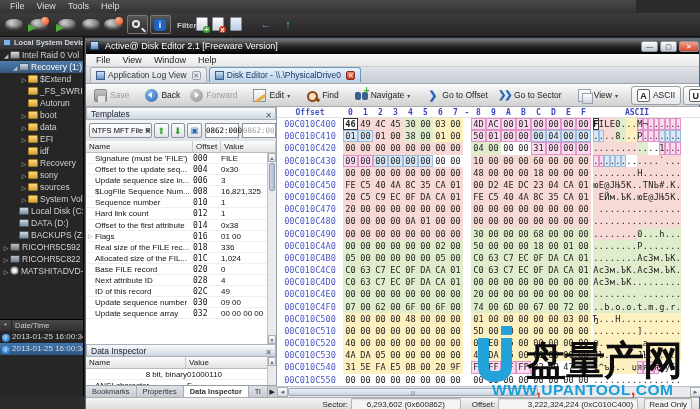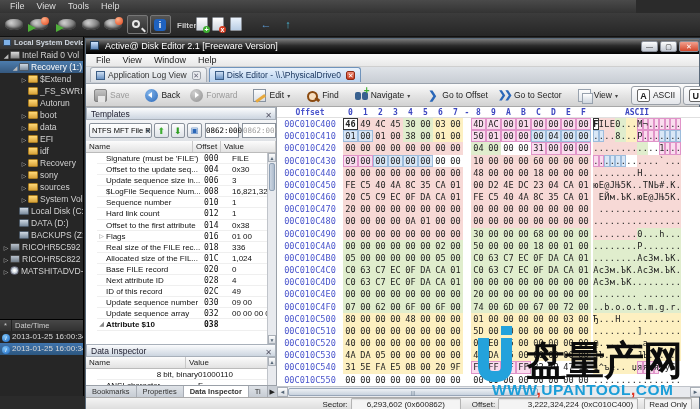--- a/index.html
+++ b/index.html
@@ -104,21 +104,21 @@
   .combo{width:64px;height:15px;border:1px solid #8a929c;background:linear-gradient(#fff,#e9ecf0);font-size:7.5px;line-height:13px;padding-left:2px;white-space:nowrap;overflow:hidden;position:relative;border-radius:2px;}
   .combo::after{content:"▾";position:absolute;right:1px;top:0;font-size:7px;color:#345;}
   .sqbtn{width:15px;height:15px;border:1px solid #8a929c;border-radius:2px;background:linear-gradient(#fdfdfd,#dfe3e8);margin-left:2px;text-align:center;line-height:14px;font-size:9px;}
   .sqbtn.up{color:#3fae32;} .sqbtn.dn{color:#2f9e22;}
   .sqbtn.fold{color:#2a67b8;font-size:8px;}
   .ofield{width:34px;height:15px;border:1px solid #8a929c;background:#fff;font-size:7.5px;line-height:13px;text-align:center;margin-left:3px;font-family:"DejaVu Sans Mono",monospace;}
   .ofield.dim{color:#a0a0a0;}
   .grid{position:relative;background:#fff;}
   .ghead{display:flex;height:12px;background:linear-gradient(#fcfcfc,#e2e2e2);border-bottom:1px solid #bbb;font-size:8px;line-height:12px;color:#222;}
   .ghead>div{border-right:1px solid #c8c8c8;padding-left:3px;}
-  .grow{display:flex;height:11.1px;line-height:11.1px;font-size:8px;color:#111;border-bottom:1px solid #efefef;white-space:nowrap;margin-left:11px;}
+  .grow{display:flex;height:11.1px;line-height:11.1px;font-size:8px;color:#111;border-bottom:1px solid #efefef;white-space:nowrap;}
   .grow>div{overflow:hidden;}
   .gexp{width:9px;text-align:center;font-size:6px;color:#888;flex:none;}
   .gname{width:98px;flex:none;}
   .goff{width:28px;flex:none;font-family:"DejaVu Sans Mono",monospace;}
   .gval{flex:1;}
   .grow.bold{font-weight:bold;}
   .vsb{position:absolute;right:0;top:0;width:9px;background:#e8eaee;border-left:1px solid #c0c4ca;}
   .vsb .sa{height:9px;background:linear-gradient(#fdfdfd,#d8dce2);border:1px solid #aab0b8;font-size:5px;line-height:8px;text-align:center;color:#567;}
   .vsb .sth{margin:1px;height:28px;background:linear-gradient(90deg,#cdd6e2,#aebccd);border:1px solid #8fa0b4;border-radius:2px;}
   .insp-tabs{position:absolute;left:0;top:278px;width:191px;height:13px;background:#c9ced5;display:flex;font-size:7.5px;border-top:1px solid #9aa0a8;overflow:hidden;}
@@ -421,26 +421,20 @@
               <div class="gname">Update sequence number</div>
               <div class="goff">030</div>
               <div class="gval">09 00</div>
             </div>
             <div class="grow">
               <div class="gexp"></div>
               <div class="gname">Update sequence array</div>
               <div class="goff">032</div>
               <div class="gval">00 00 00 00</div>
             </div>
-            <div class="grow bold">
-              <div class="gexp">◢</div>
-              <div class="gname">Attribute $10</div>
-              <div class="goff">038</div>
-              <div class="gval"></div>
-            </div>
           </div>
         <div class="vsb" style="top:12px;height:191px">
           <div class="sa">▲</div>
           <div class="sth"></div>
           <div class="sa" style="position:absolute;bottom:0;width:100%">▼</div>
         </div>
       </div>
       <div class="pcaption">
         <span>Data Inspector</span><span class="px">✕</span>
       </div>

